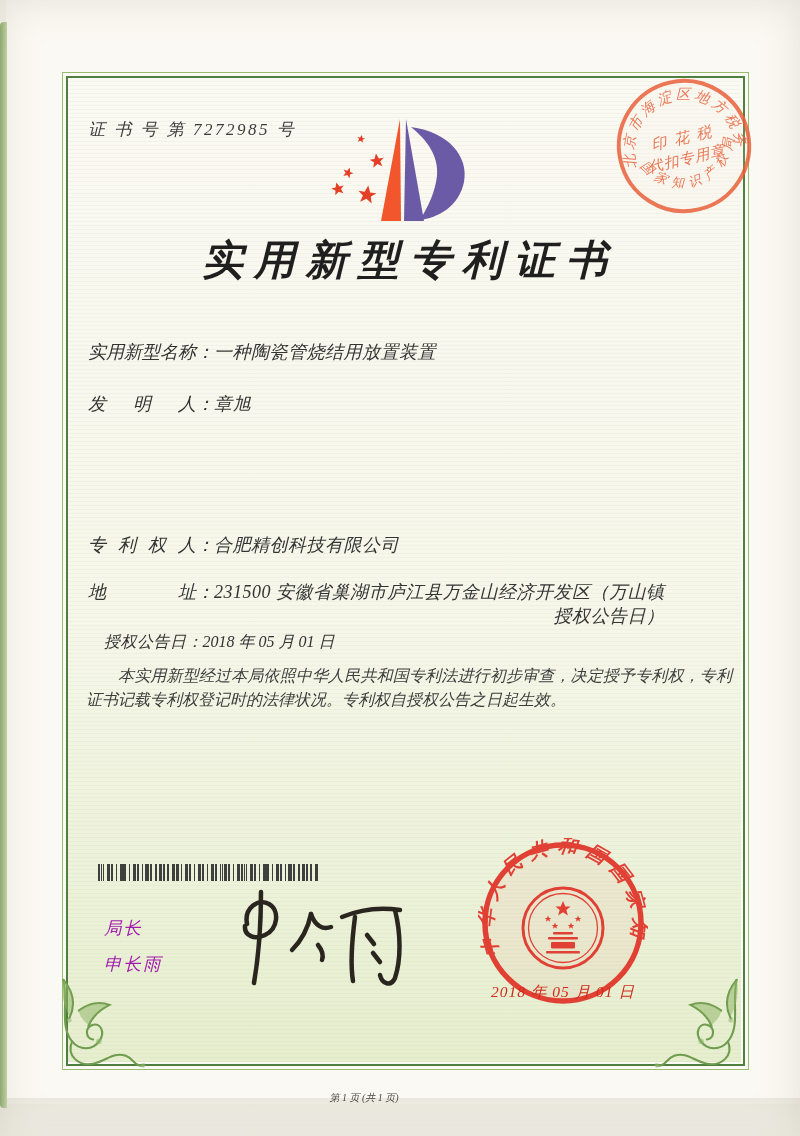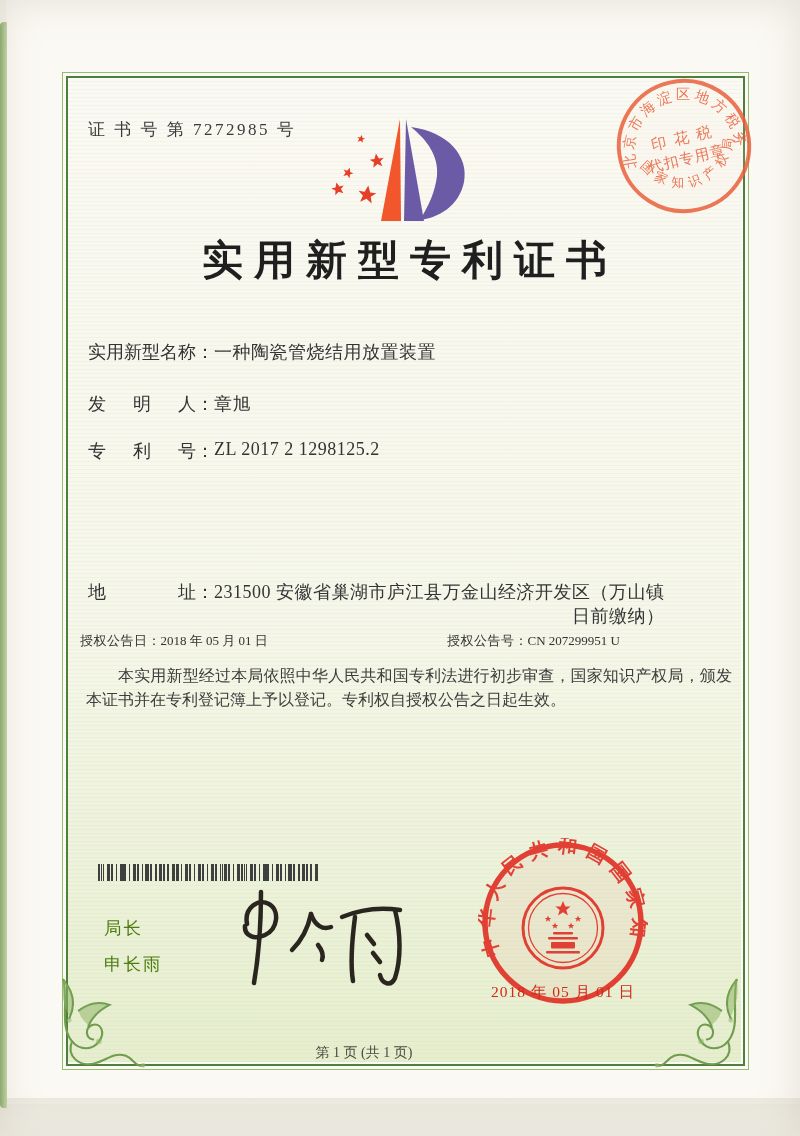--- a/index.html
+++ b/index.html
@@ -23,63 +23,63 @@
   .frame-inner{position:absolute;inset:3px;border:2.5px solid #4e7f3e;}
   .inner-tint{position:absolute;left:68px;top:78px;width:673px;height:984px;z-index:5;
     background:
       repeating-linear-gradient(0deg,rgba(140,175,100,.07) 0 1px,rgba(0,0,0,0) 1px 4px),
       linear-gradient(180deg,rgba(240,244,228,0) 0%,rgba(228,238,202,.22) 55%,rgba(213,229,176,.55) 100%);}
 
   .corner-flourish{position:absolute;z-index:7;width:96px;height:96px;}
   .corner-bl{left:50px;top:978px;}
   .corner-br{left:654px;top:978px;transform:scaleX(-1);}
 
-  .content{position:absolute;inset:0;z-index:10;}
+  .content{position:absolute;inset:0;z-index:10;font-style:italic;}
   .abs{position:absolute;}
 
   .cert-number{left:88px;top:118px;font-size:17px;letter-spacing:2.5px;color:#3b3b3b;}
 
   .logo{left:325px;top:112px;width:160px;height:120px;}
 
   .tax-seal{left:610px;top:72px;width:148px;height:148px;transform:rotate(-13deg);
     opacity:.85;mix-blend-mode:multiply;z-index:20;}
 
   .title{left:62px;top:233px;width:685px;text-align:center;font-size:41px;font-weight:bold;
     color:#1f1f1f;letter-spacing:11px;text-indent:11px;}
 
   .frow{left:88px;width:650px;font-size:18px;color:#343434;white-space:nowrap;}
   .flabel{display:inline-block;width:108px;text-align:justify;text-align-last:justify;
     vertical-align:top;color:#333;}
   .fcolon{display:inline-block;vertical-align:top;}
   .fvalue{display:inline-block;vertical-align:top;letter-spacing:.5px;white-space:normal;}
   .addr-val{max-width:500px;text-align:right;}
-  .grant-row{left:80px;width:650px;font-size:13px;white-space:nowrap;}
+  .grant-row{left:104px;width:650px;font-size:16px;white-space:nowrap;}
   .grant-num{position:absolute;left:367px;top:0;}
   .glabel{letter-spacing:.5px;}
 
   .paras{left:86px;top:664px;width:646px;font-size:16px;line-height:23.5px;
     text-align:justify;color:#3d3d3d;}
   .paras p{margin:0;text-indent:2em;}
 
   .barcode{left:98px;top:864px;width:220px;height:17px;
     background:
       repeating-linear-gradient(90deg,#26262a 0 2px,rgba(0,0,0,0) 2px 5px,#26262a 5px 6px,rgba(0,0,0,0) 6px 9px,#26262a 9px 12px,rgba(0,0,0,0) 12px 13px),
       repeating-linear-gradient(90deg,rgba(0,0,0,0) 0 3px,#26262a 3px 4px,rgba(0,0,0,0) 4px 11px);
     opacity:.88;}
 
-  .signer{left:104px;top:916px;font-size:17.5px;color:#4d7c0f;letter-spacing:2px;}
+  .signer{left:104px;top:916px;font-size:17.5px;color:#a21caf;letter-spacing:2px;}
   .signer div{margin-bottom:12px;}
   .signature{left:214px;top:884px;width:200px;height:105px;}
 
   .cnipa-seal{left:478px;top:838px;width:170px;height:170px;opacity:.93;
     mix-blend-mode:multiply;z-index:20;}
   .seal-date{left:480px;top:982px;width:166px;text-align:center;font-size:15.5px;
     color:#cf2a1a;letter-spacing:1px;z-index:21;}
 
-  .footer{left:62px;top:1044px;width:604px;text-align:center;font-size:14px;color:#4a4a42;}
+  .footer{left:62px;top:1091px;width:604px;text-align:center;font-size:10px;color:#4a4a42;}
 </style>
 </head>
 <body>
 
 <div class="paper"></div>
 <div class="edge-strip"></div>
 <div class="bottom-shade"></div>
 <div class="inner-tint"></div>
 
 <div class="frame">
@@ -156,36 +156,33 @@
   </svg>
 
   <div class="abs title">实用新型专利证书</div>
 
   <div class="abs frow" style="top:340px">
     <span class="flabel">实用新型名称</span><span class="fcolon">：</span><span class="fvalue">一种陶瓷管烧结用放置装置</span>
   </div>
   <div class="abs frow" style="top:392px">
     <span class="flabel">发明人</span><span class="fcolon">：</span><span class="fvalue">章旭</span>
   </div>
-  <div class="abs frow" style="top:439px">
-    <span class="flabel">专利号</span><span class="fcolon">：</span><span class="fvalue">ZL 2017 2 1298125.2</span>
+  <div class="abs frow" style="top:533px">
+    <span class="flabel">专利权人</span><span class="fcolon">：</span><span class="fvalue">合肥精创科技有限公司</span>
   </div>
   <div class="abs frow" style="top:580px">
-    <span class="flabel">地址</span><span class="fcolon">：</span><span class="fvalue addr-val"><span>231500 安徽省巢湖市庐江县万金山经济开发区（万山镇</span><br><span>日前缴纳）</span></span>
+    <span class="flabel">地址</span><span class="fcolon">：</span><span class="fvalue addr-val"><span>231500 安徽省巢湖市庐江县万金山经济开发区（万山镇</span><br><span>授权公告日）</span></span>
   </div>
 
   <div class="abs grant-row" style="top:632px">
     <span class="glabel">授权公告日</span><span>：</span><span>2018 年 05 月 01 日</span>
-    <span class="grant-num">
-      <span class="glabel">授权公告号</span><span>：</span><span>CN 207299951 U</span>
-    </span>
   </div>
 
   <div class="abs paras">
-    <p>本实用新型经过本局依照中华人民共和国专利法进行初步审查，国家知识产权局，颁发本证书并在专利登记簿上予以登记。专利权自授权公告之日起生效。</p>
+    <p>本实用新型经过本局依照中华人民共和国专利法进行初步审查，决定授予专利权，专利证书记载专利权登记时的法律状况。专利权自授权公告之日起生效。</p>
   </div>
 
   <div class="abs barcode"></div>
 
   <div class="abs signer">
     <div>局长</div>
     <div>申长雨</div>
   </div>
 
   <svg class="abs signature" viewBox="0 0 200 105">

